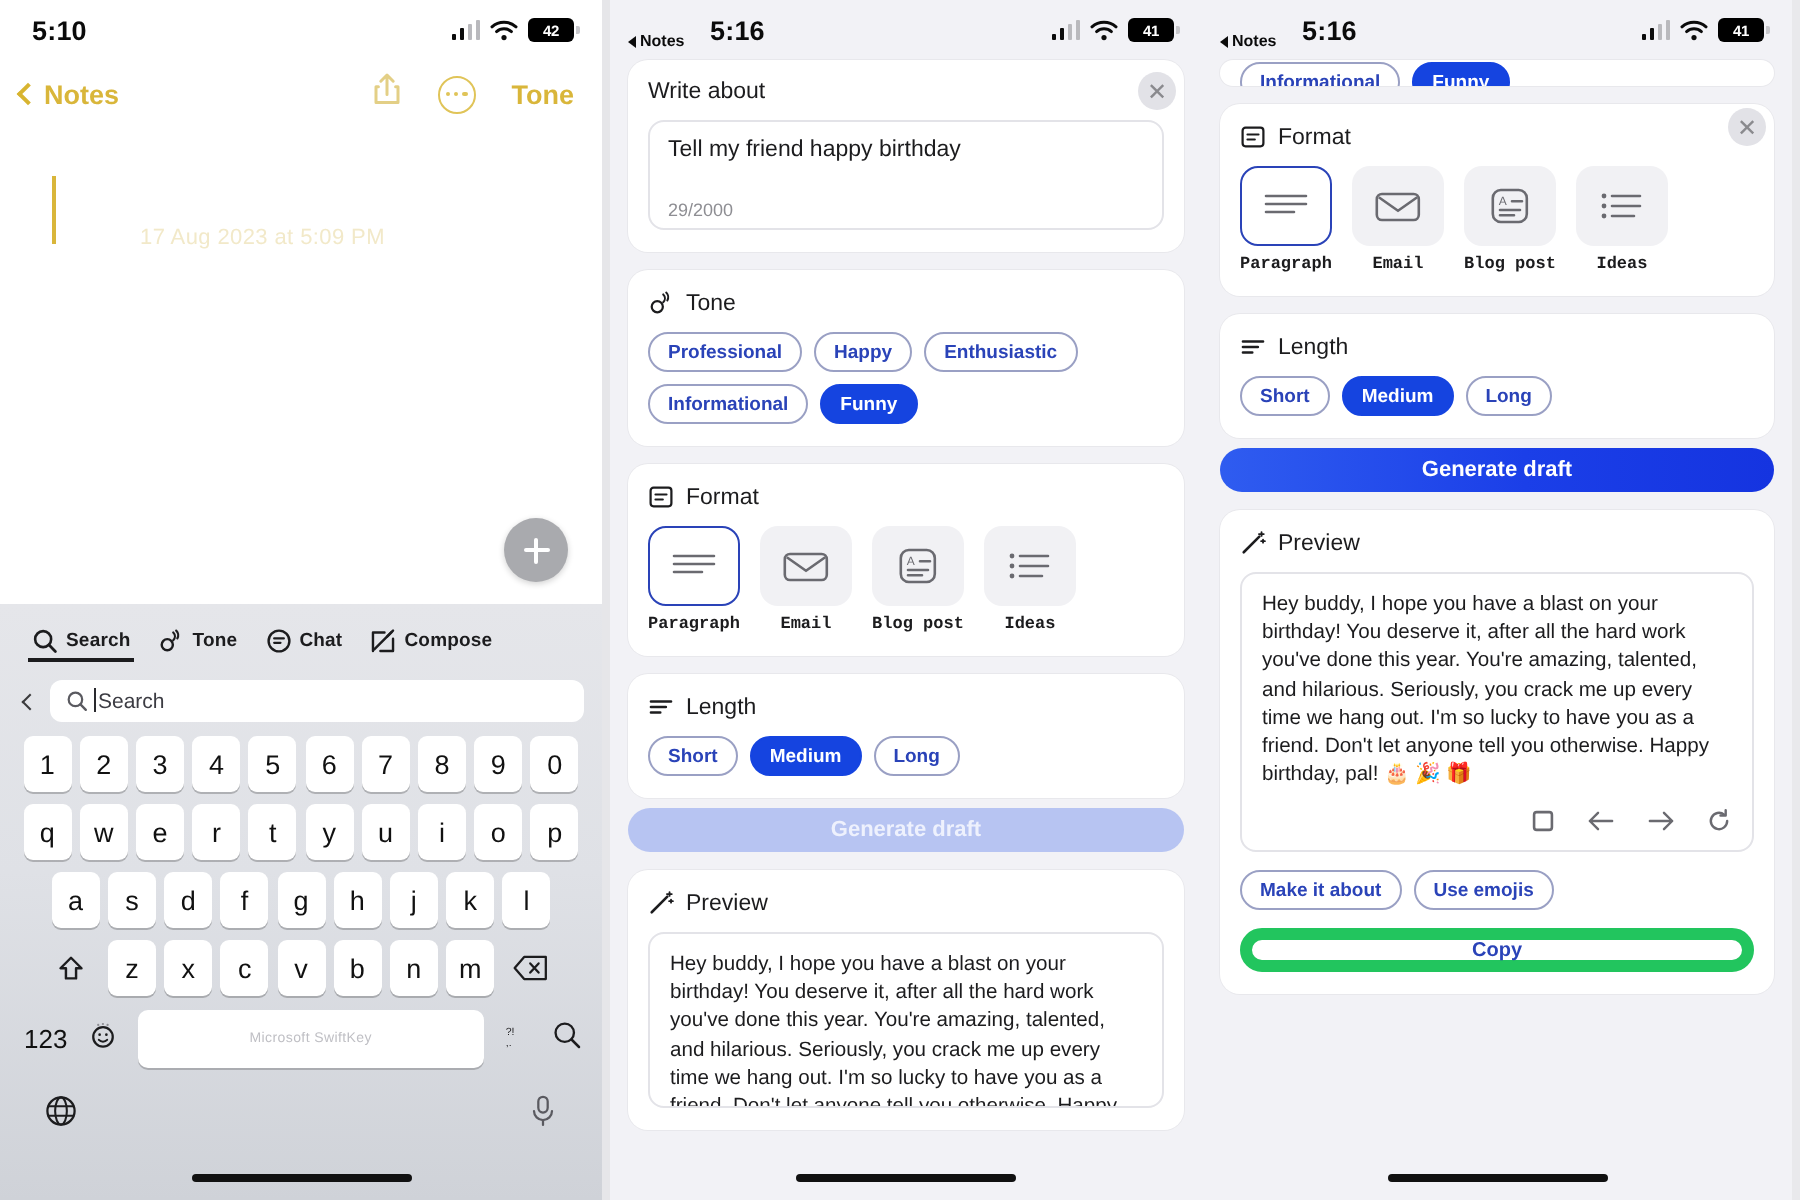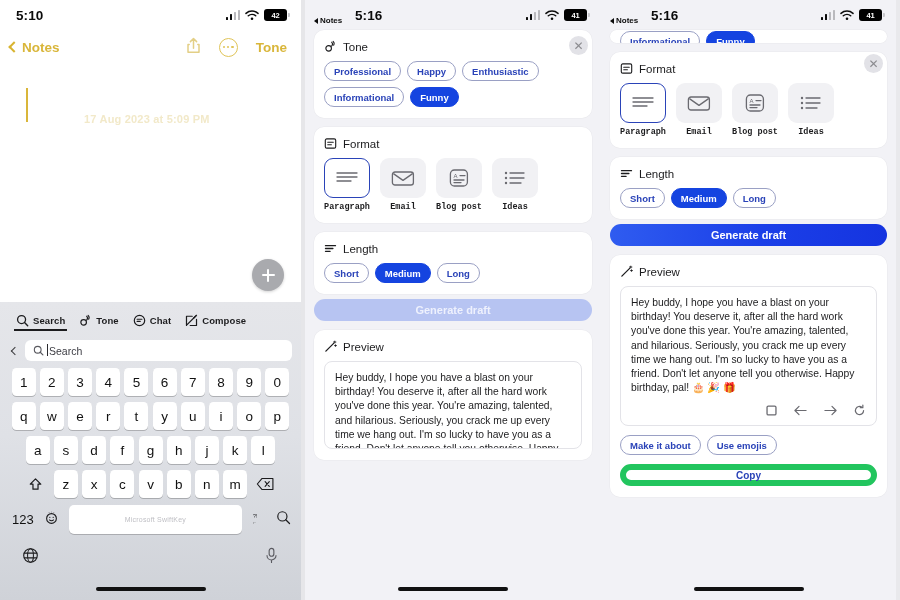--- a/index.html
+++ b/index.html
@@ -84,22 +84,22 @@
   .notes-actions { display:flex; align-items:center; gap:18px; }
   .share-ico svg path { stroke:#e3cf86; }
   .dots-ico {
     width:19px;height:19px;border-radius:50%;border:1.6px solid #e0c458;
     display:flex;align-items:center;justify-content:center;gap:2px;
   }
   .dots-ico i { width:2.2px;height:2.2px;background:#e0c458;border-radius:50%;display:block;}
   .done-btn { font-size:13.5px;font-weight:bold;color:#d9b63a; }
 
   .note-watermark{
-    position:absolute; left:84px; top:49px;
-    font-size:11px; color:#f2e9c9; white-space:nowrap; letter-spacing:.2px;font-weight:bold;
+    position:absolute; left:70px; top:49px;
+    font-size:11px; color:#f2e9c9; white-space:nowrap; letter-spacing:.2px;
   }
   .note-body { position:relative; height:244px; background:#fff; }
   .caret {
     position:absolute; left:26px; top:24px; width:2px; height:34px; background:#d9b63a;
   }
   .fab {
     position:absolute; right:17px; bottom:17px;
     width:32px;height:32px;border-radius:50%; background:#a9aaae;
     display:flex;align-items:center;justify-content:center;
     box-shadow:0 1px 3px rgba(0,0,0,.18);
@@ -443,20 +443,27 @@
         </div>
         <div class="batt">
             <span>41</span>
           </div>
       </div>
     </div>
 
     <div class="scroll">
       <div class="close-x" style="right:13px; top:6px;">✕</div>
 
+      <div class="card">
+        <div class="card-title">Write about</div>
+        <div class="textarea">
+          <div class="val">Tell my friend happy birthday</div>
+          <div class="counter">29/2000</div>
+        </div>
+      </div>
 
       <div class="card">
         <div class="card-title">
           <svg width="13" height="13" viewBox="0 0 14 14">
               <circle cx="5" cy="9" r="3" fill="none" stroke="#1c1c1e" stroke-width="1.2"></circle>
               <path d="M8.2 6.6c1.2-1.2 1.2-3 0-4.2M10.4 5.6c.8-1.4.5-3.2-.6-4.2" stroke="#1c1c1e" stroke-width="1.1" fill="none" stroke-linecap="round"></path>
             </svg>
           <span class="sect-label">Tone</span>
         </div>
         <div class="chips">

